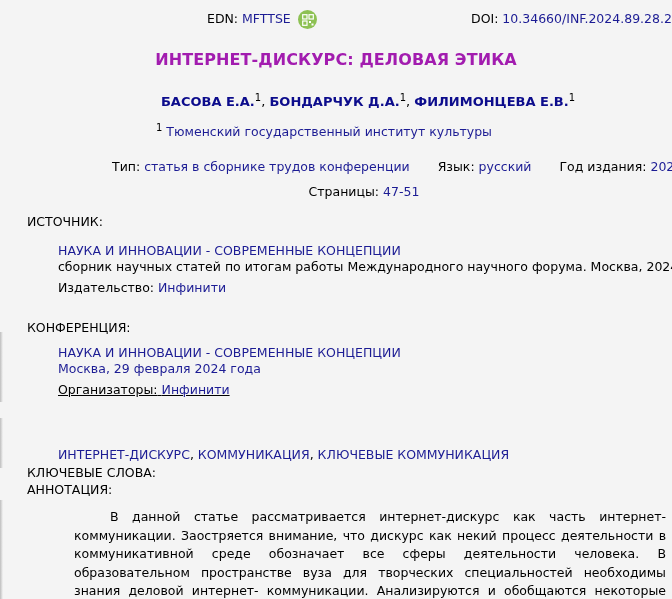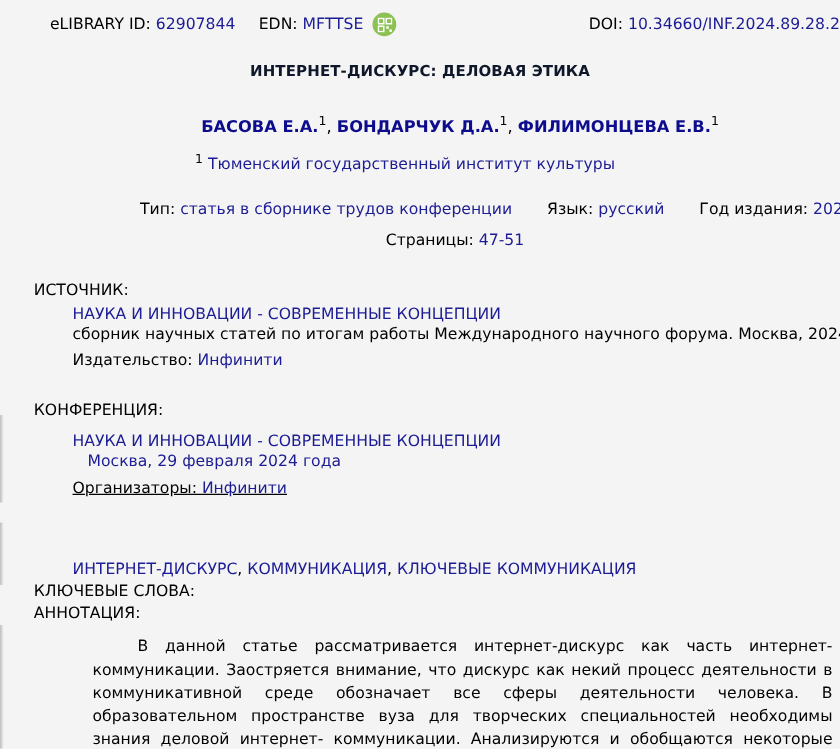--- a/index.html
+++ b/index.html
@@ -19,21 +19,21 @@
     position: absolute; top: 11px; left: 0; width: 672px; height: 20px;
   }
   .idbar .item { position: absolute; top: 0; white-space: nowrap; }
   .qr {
     position: absolute; left: 298px; top: -1px; width: 19px; height: 19px;
     border-radius: 50%; background: #8dc153;
     display: flex; align-items: center; justify-content: center;
   }
   .title {
     position: absolute; top: 50px; left: 0; width: 672px; text-align: center;
-    color: #0f172a; font-weight: bold; font-size: 12px; letter-spacing: 0.1px;
+    color: #a21caf; font-weight: bold; font-size: 16px; letter-spacing: 0.1px;
   }
   .authors {
     position: absolute; top: 92px; left: 0; width: 672px; text-align: center;
     font-weight: bold; color: #0c0c8c; font-size: 13px; padding-left: 32px;
   }
   .authors sup { font-weight: normal; font-size: 10px; color: #000; }
   .authors .sep { color: #000; font-weight: normal; }
   .affil {
     position: absolute; top: 122px; left: 0; width: 648px; text-align: center;
   }
@@ -50,24 +50,20 @@
   .kw-sep { color: #000; }
 </style>
 </head>
 <body>
 
 <div class="left-shadow" style="top:332px;height:70px;"></div>
 <div class="left-shadow" style="top:418px;height:50px;"></div>
 <div class="left-shadow" style="top:500px;height:99px;"></div>
 
 <div class="idbar">
-  <span class="item" style="left:40px;">
-    <span>eLIBRARY ID:</span>
-    <a class="link">62907844</a>
-  </span>
   <span class="item" style="left:207px;">
     <span>EDN:</span>
     <a class="link">MFTTSE</a>
   </span>
   <span class="qr">
     <svg width="12" height="12" viewBox="0 0 12 12">
       <rect x="0.7" y="0.7" width="4.3" height="4.3" fill="none" stroke="#fff" stroke-width="1.2"></rect>
       <rect x="7" y="0.7" width="4.3" height="4.3" fill="none" stroke="#fff" stroke-width="1.2"></rect>
       <rect x="0.7" y="7" width="4.3" height="4.3" fill="none" stroke="#fff" stroke-width="1.2"></rect>
       <rect x="7" y="7" width="2" height="2" fill="#fff"></rect>
@@ -96,31 +92,31 @@
   <a class="link">статья в сборнике трудов конференции</a><span class="gap"></span><span>Язык:</span>
   <a class="link">русский</a><span class="gap"></span><span>Год издания:</span>
   <a class="link">2024</a>
 </div>
 
 <div class="meta2">
   <span>Страницы:</span>
   <span class="link">47-51</span>
 </div>
 
-<div class="section-label" style="top:224px;">ИСТОЧНИК:</div>
+<div class="section-label" style="top:214px;">ИСТОЧНИК:</div>
 <a class="indent link" style="top:243px;">НАУКА И ИННОВАЦИИ - СОВРЕМЕННЫЕ КОНЦЕПЦИИ</a>
 <div class="indent" style="top:259px;">сборник научных статей по итогам работы Международного научного форума. Москва, 2024</div>
 <div class="indent" style="top:280px;">
   <span>Издательство:</span>
   <a class="link">Инфинити</a>
 </div>
 
 <div class="section-label" style="top:320px;">КОНФЕРЕНЦИЯ:</div>
 <a class="indent link" style="top:345px;">НАУКА И ИННОВАЦИИ - СОВРЕМЕННЫЕ КОНЦЕПЦИИ</a>
-<div class="indent link" style="top:361px;margin-left:12px;">Москва, 29 февраля 2024 года</div>
+<div class="indent link" style="top:361px;">Москва, 29 февраля 2024 года</div>
 <div class="indent" style="top:382px;text-decoration:underline;">
   <span>Организаторы:</span>
   <a class="link">Инфинити</a>
 </div>
 
 <div class="section-label" style="top:422px;margin-top:43px;">КЛЮЧЕВЫЕ СЛОВА:</div>
 <div class="indent" style="top:447px;">
   <a class="link">ИНТЕРНЕТ-ДИСКУРС</a><span class="kw-sep">, </span><a class="link">КОММУНИКАЦИЯ</a><span class="kw-sep">, </span><a class="link">КЛЮЧЕВЫЕ КОММУНИКАЦИЯ</a>
 </div>
 

